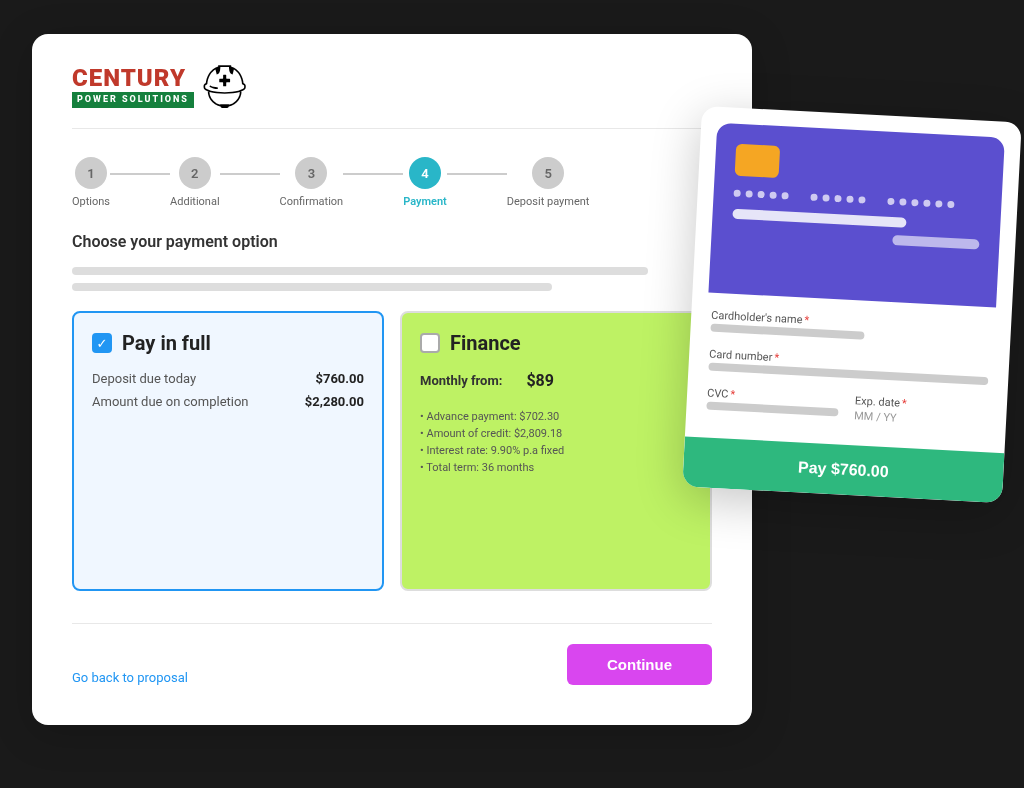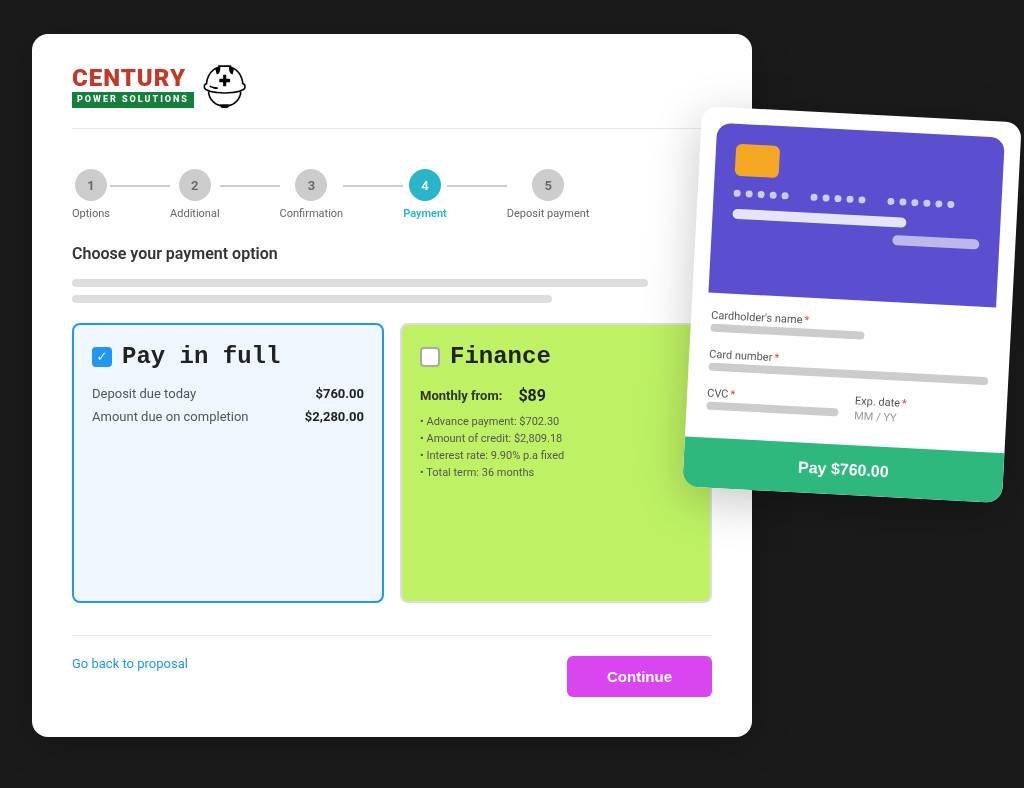--- a/index.html
+++ b/index.html
@@ -26,21 +26,21 @@
       width: 720px;
       min-height: 680px;
       box-shadow: 0 8px 40px rgba(0,0,0,0.18);
       position: relative;
       z-index: 1;
     }
 
     
     .logo-area {
       display: flex;
-      margin-bottom: 40px;
+      margin-bottom: 28px;
       padding-bottom: 20px;
       border-bottom: 1px solid #e8e8e8;
     }
 
     
     .steps-container {
       display: flex;
       align-items: flex-start;
       justify-content: flex-start;
       margin-bottom: 24px;
@@ -155,46 +155,45 @@
       font-size: 13px;
       flex-shrink: 0;
     }
 
     .checkbox.empty {
       background: #fff;
       border-color: #aaa;
     }
 
     .option-title {
-      font-size: 24px;
+      font-size: 20px;
       font-weight: 700;
       color: #222;
-      font-family: Liberation Mono, monospace;
     }
 
     .option-row {
       display: flex;
       justify-content: space-between;
       align-items: center;
       margin-bottom: 8px;
       font-size: 13px;
       color: #555;
     }
 
     .option-row .amount {
       font-weight: 700;
       color: #222;
     }
 
     
     .finance-title-row {
       display: flex;
       align-items: center;
-      gap: 16px;
-      margin-bottom: 8px;
+      gap: 24px;
+      margin-bottom: 18px;
     }
 
     .monthly-label {
       font-weight: 700;
       color: #333;
       font-size: 13px;
     }
 
     .monthly-amount {
       font-weight: 700;
@@ -219,21 +218,21 @@
     }
 
     .finance-list li::before {
       content: "• ";
     }
 
     
     .bottom-bar {
       display: flex;
       justify-content: space-between;
-      align-items: flex-start;
+      align-items: flex-end;
       margin-top: 32px;
       padding-top: 20px;
       border-top: 1px solid #e8e8e8;
     }
 
     .back-link {
       color: #2196f3;
       font-size: 13px;
       cursor: pointer;
       text-decoration: none;

